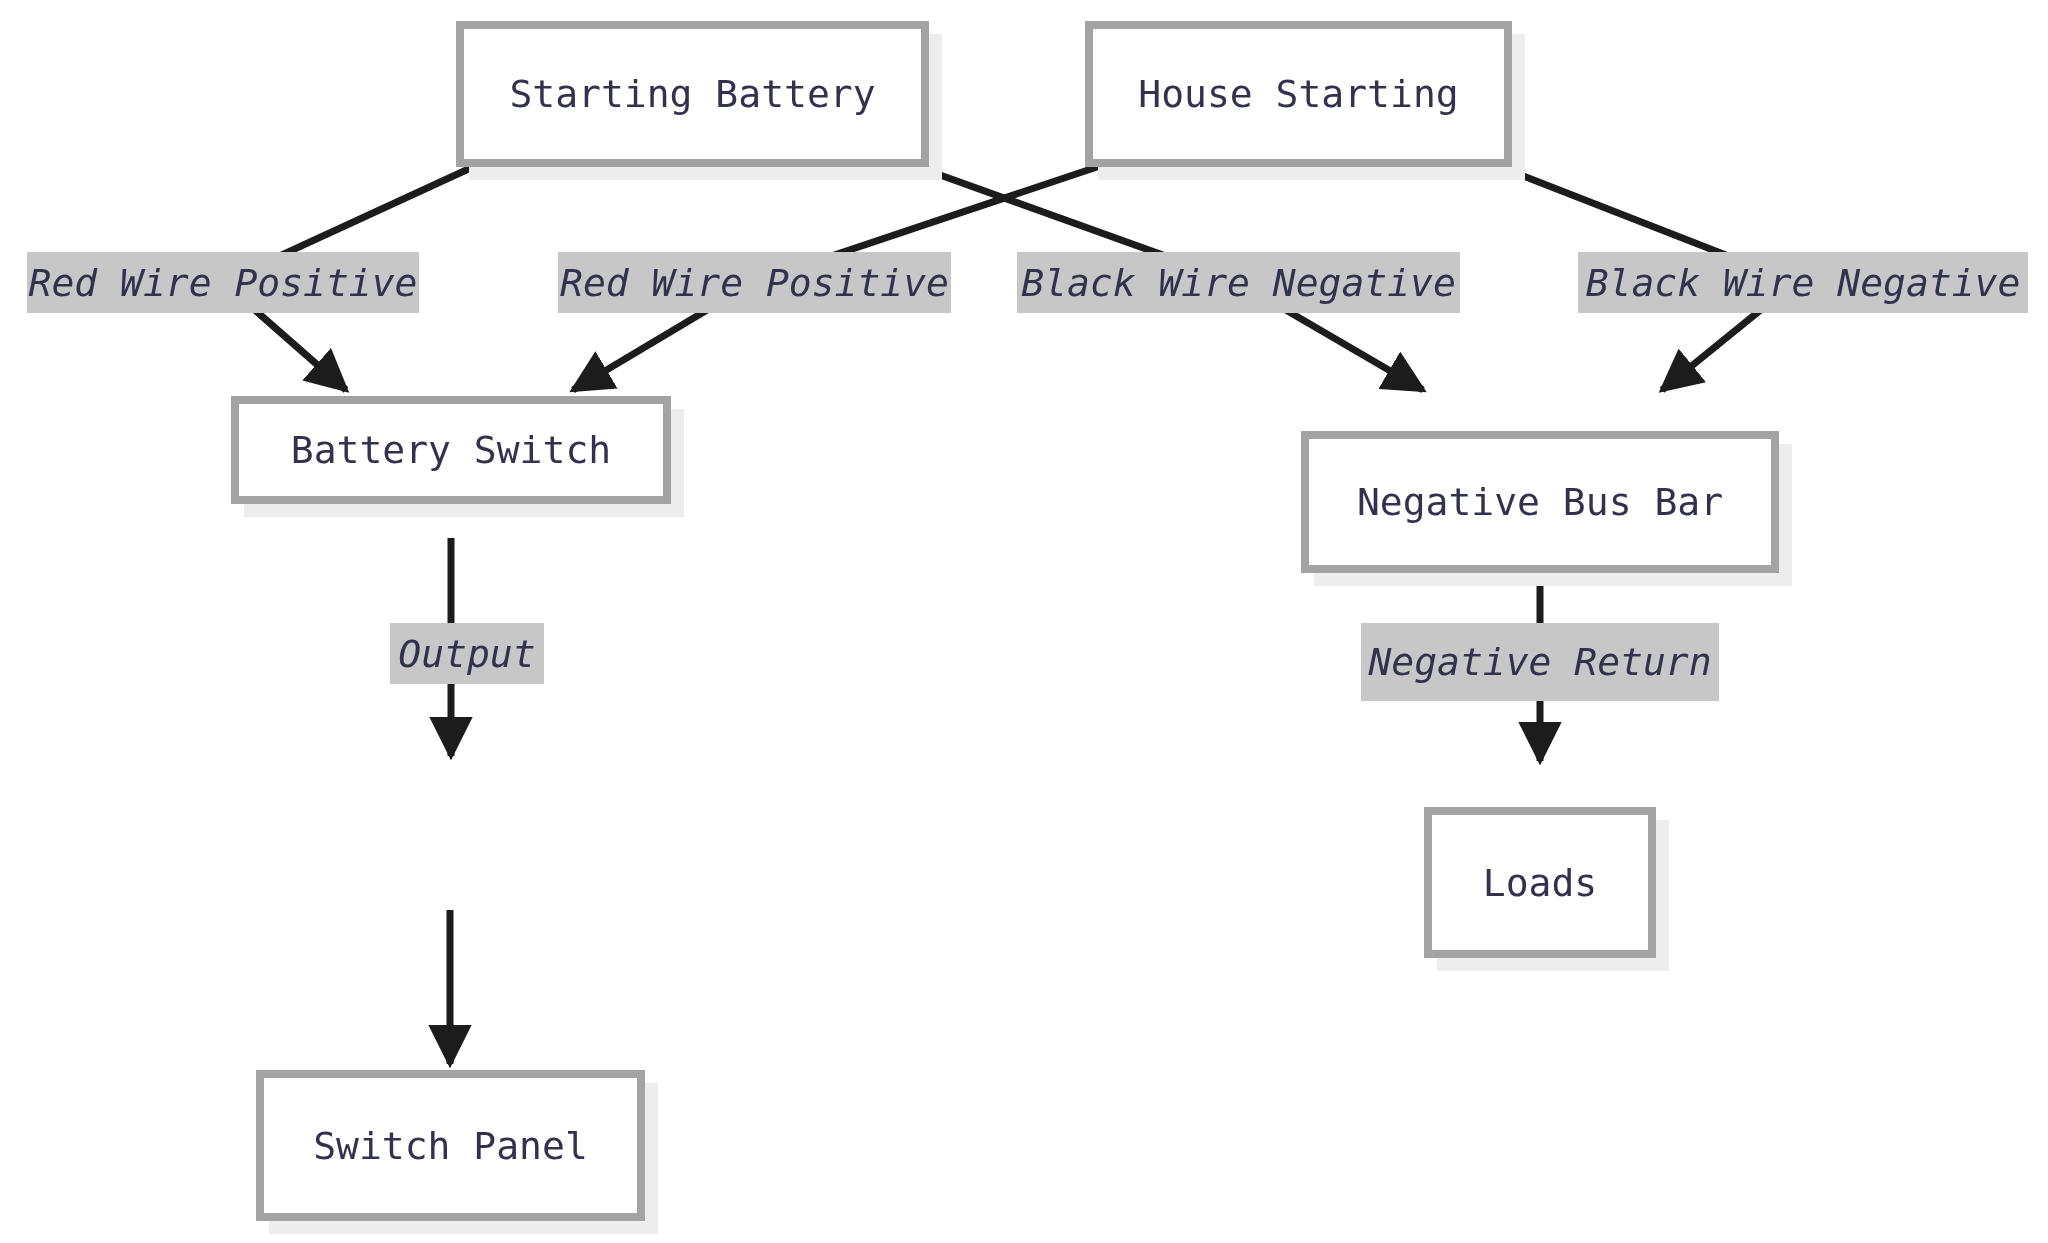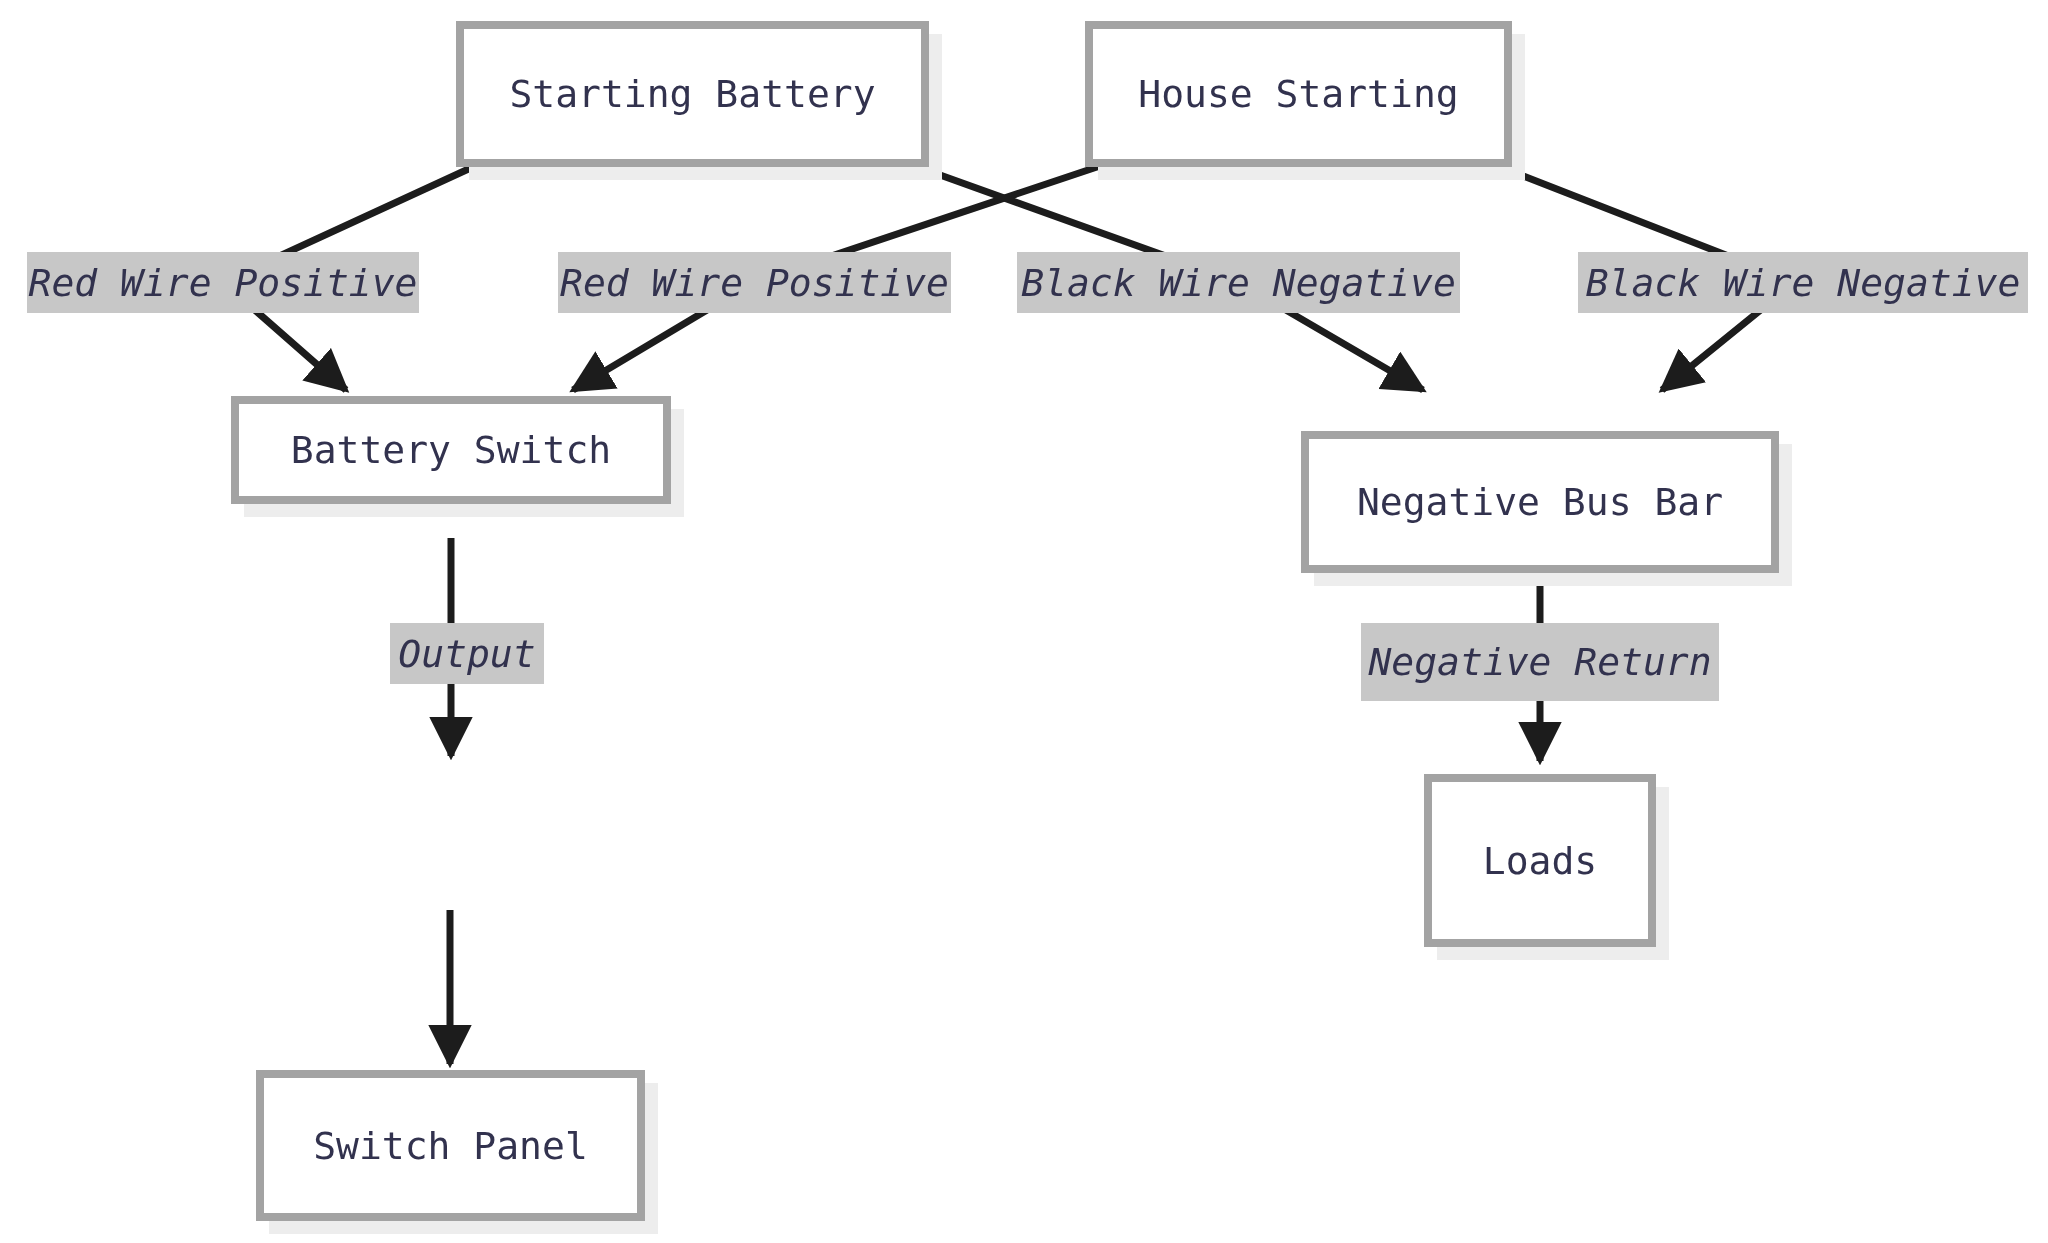--- a/index.html
+++ b/index.html
@@ -55,21 +55,21 @@
     white-space: nowrap;
     font-style: italic;
   }
   
   .n-starting-battery { left: 456px;  top: 21px;   width: 473px; height: 146px; }
   .n-house-battery    { left: 1085px; top: 21px;   width: 427px; height: 146px; }
   .n-battery-switch   { left: 231px;  top: 396px;  width: 440px; height: 108px; }
   .n-negative-bus-bar { left: 1301px; top: 396px;  width: 478px; height: 142px; margin-top: 35px; }
   .n-fuse-block       { left: 281px;  top: 762px;  width: 338px; height: 148px; }
   .n-switch-panel     { left: 256px;  top: 1070px; width: 389px; height: 151px; }
-  .n-loads            { left: 1424px; top: 774px;  width: 232px; height: 173px; }
+  .n-loads            { left: 1424px; top: 807px;  width: 232px; height: 151px; }
   
   .l-red-wire-positive-1   { left: 27px;   top: 252px; width: 392px; height: 61px; }
   .l-red-wire-positive-2   { left: 558px;  top: 252px; width: 393px; height: 61px; }
   .l-black-wire-negative-1 { left: 1017px; top: 252px; width: 443px; height: 61px; }
   .l-black-wire-negative-2 { left: 1578px; top: 252px; width: 450px; height: 61px; }
   .l-output                { left: 390px;  top: 623px; width: 154px; height: 61px; }
   .l-negative-return       { left: 1361px; top: 623px; width: 358px; height: 78px; }
 </style>
 </head>
 <body>

